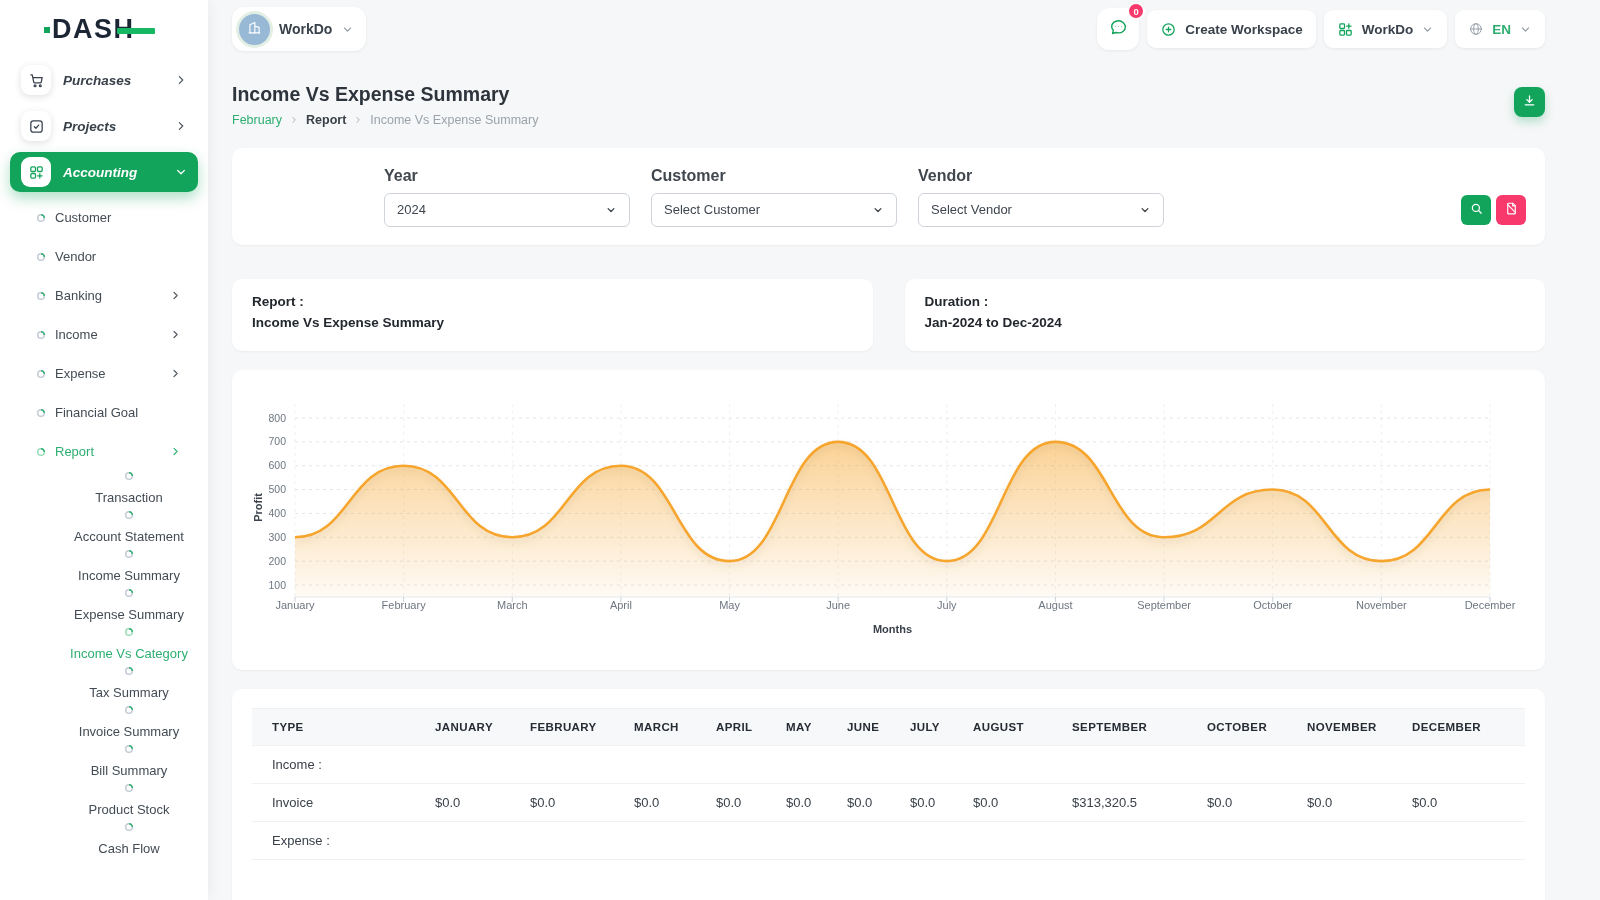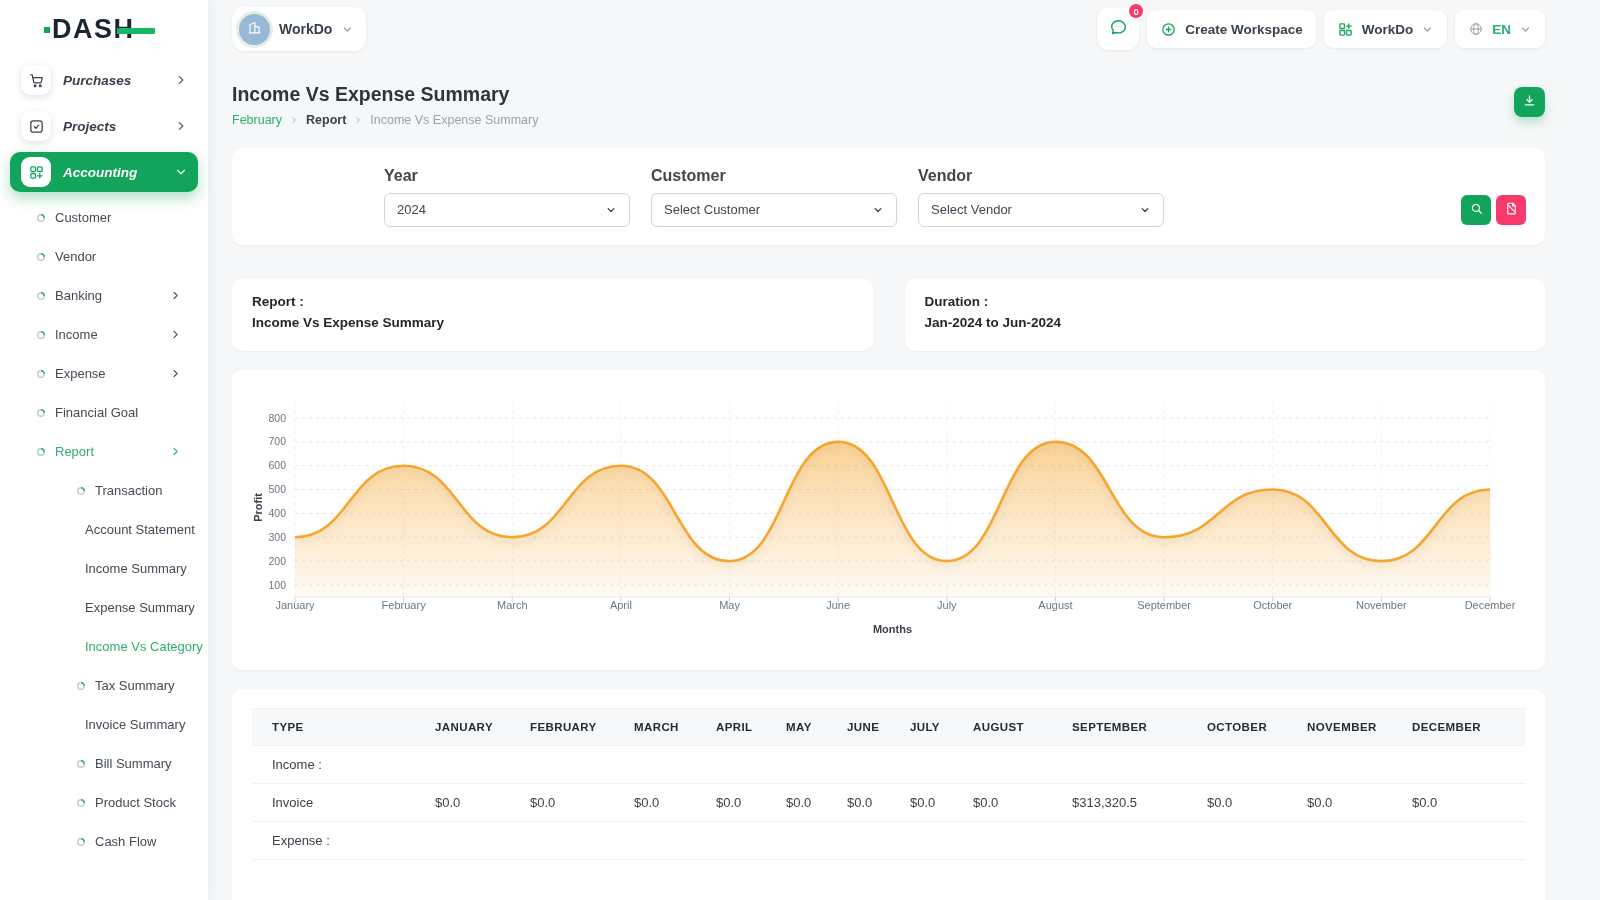--- a/index.html
+++ b/index.html
@@ -25,21 +25,21 @@
             box-shadow:0 2px 7px rgba(25,35,55,.14);display:flex;align-items:center;justify-content:center;color:#3a4250;}
   .nav0 .label{font-size:13.5px;font-weight:600;flex:1;font-style:italic;}
   .nav0 .chev{color:#555d67;display:flex;}
   .nav0.active{background:var(--green);box-shadow:0 6px 14px rgba(19,164,92,.35);}
   .nav0.active .label{color:#fff;}
   .nav0.active .icon-box{color:var(--green);box-shadow:none;}
   .nav0.active .chev{color:#fff;}
   .navsub{height:39px;display:flex;align-items:center;gap:9px;font-size:13px;font-weight:500;
           color:#434b54;padding-right:26px;cursor:pointer;}
   .navsub .label{white-space:nowrap;}
-  .lvl1{padding-left:36px;} .lvl2{padding-left:76px;}
+  .lvl1{padding-left:36px;} .lvl2{padding-left:76px;flex-direction:column;}
   .navsub .chev{margin-left:auto;color:#4a525c;display:flex;}
   .navsub.active{color:var(--green-soft);}
   .navsub.active .chev{color:var(--green-soft);}
 
   
   .topbar{position:absolute;left:232px;top:0;width:1313px;height:58px;
           display:flex;align-items:center;justify-content:space-between;}
   .ws-pill{height:44px;background:#fff;border-radius:12px;display:flex;align-items:center;gap:9px;
            padding:0 12px 0 7px;box-shadow:0 1px 3px rgba(25,35,55,.07);cursor:pointer;}
   .avatar{width:31px;height:31px;border-radius:50%;background:#97b9d6;display:flex;align-items:center;
@@ -441,21 +441,21 @@
     </div>
   </section>
 
   <div class="two-cards">
     <section class="card info-card">
       <div class="info-title">Report :</div>
       <div class="info-value">Income Vs Expense Summary</div>
     </section>
     <section class="card info-card">
       <div class="info-title">Duration :</div>
-      <div class="info-value">Jan-2024 to Jun-2024</div>
+      <div class="info-value">Jan-2024 to Dec-2024</div>
     </section>
   </div>
 
   <section class="card chart-card">
     <svg id="chart" width="1273" height="280" viewBox="0 0 1273 280">
         <defs>
           <linearGradient id="agrad" x1="0" y1="0" x2="0" y2="1">
             <stop offset="0" stop-color="#F6A52D" stop-opacity="0.5"></stop>
             <stop offset="1" stop-color="#F6A52D" stop-opacity="0.05"></stop>
           </linearGradient>

